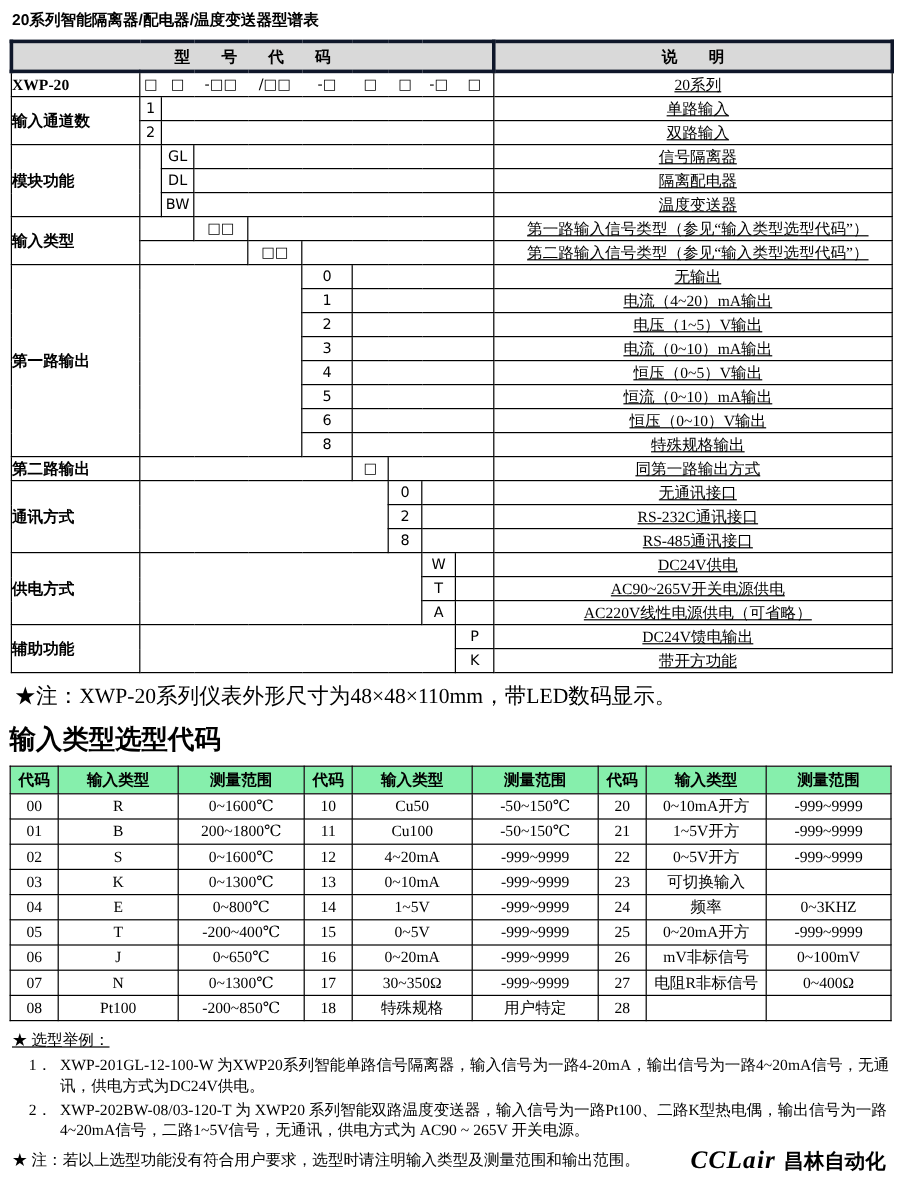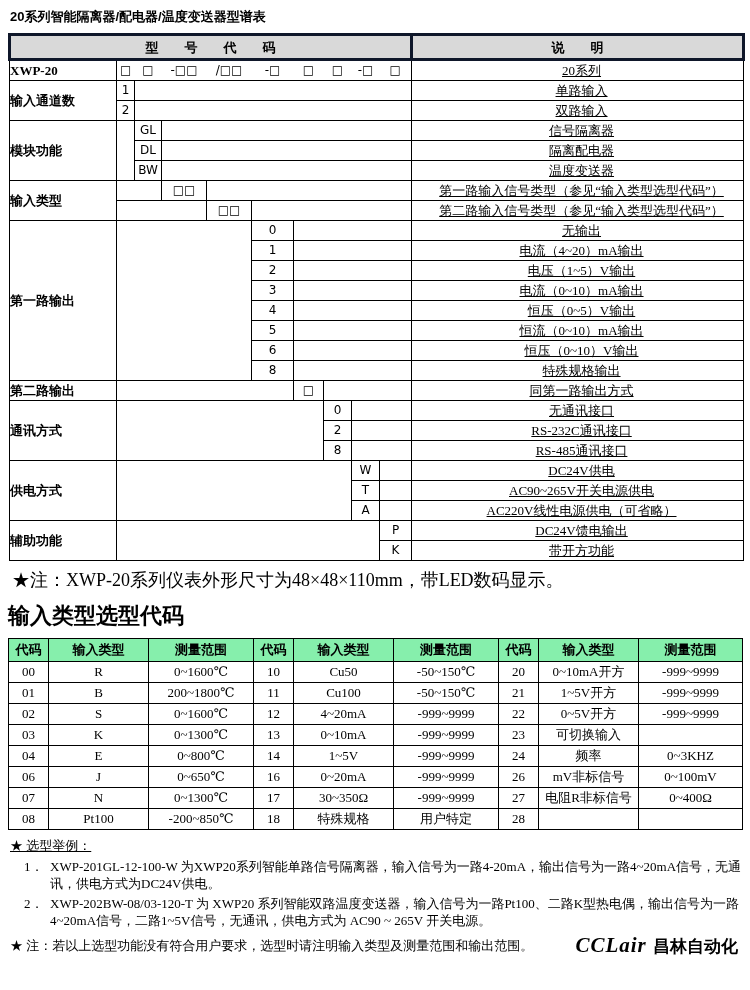--- a/index.html
+++ b/index.html
@@ -288,20 +288,31 @@
           <td class="cv">E</td>
           <td class="cv">0~800℃</td>
           <td class="cv">14</td>
           <td class="cv">1~5V</td>
           <td class="cv">-999~9999</td>
           <td class="cv">24</td>
           <td class="cv">频率</td>
           <td class="cv">0~3KHZ</td>
         </tr>
         <tr>
+          <td class="cv">05</td>
+          <td class="cv">T</td>
+          <td class="cv">-200~400℃</td>
+          <td class="cv">15</td>
+          <td class="cv">0~5V</td>
+          <td class="cv">-999~9999</td>
+          <td class="cv">25</td>
+          <td class="cv">0~20mA开方</td>
+          <td class="cv">-999~9999</td>
+        </tr>
+        <tr>
           <td class="cv">06</td>
           <td class="cv">J</td>
           <td class="cv">0~650℃</td>
           <td class="cv">16</td>
           <td class="cv">0~20mA</td>
           <td class="cv">-999~9999</td>
           <td class="cv">26</td>
           <td class="cv">mV非标信号</td>
           <td class="cv">0~100mV</td>
         </tr>

